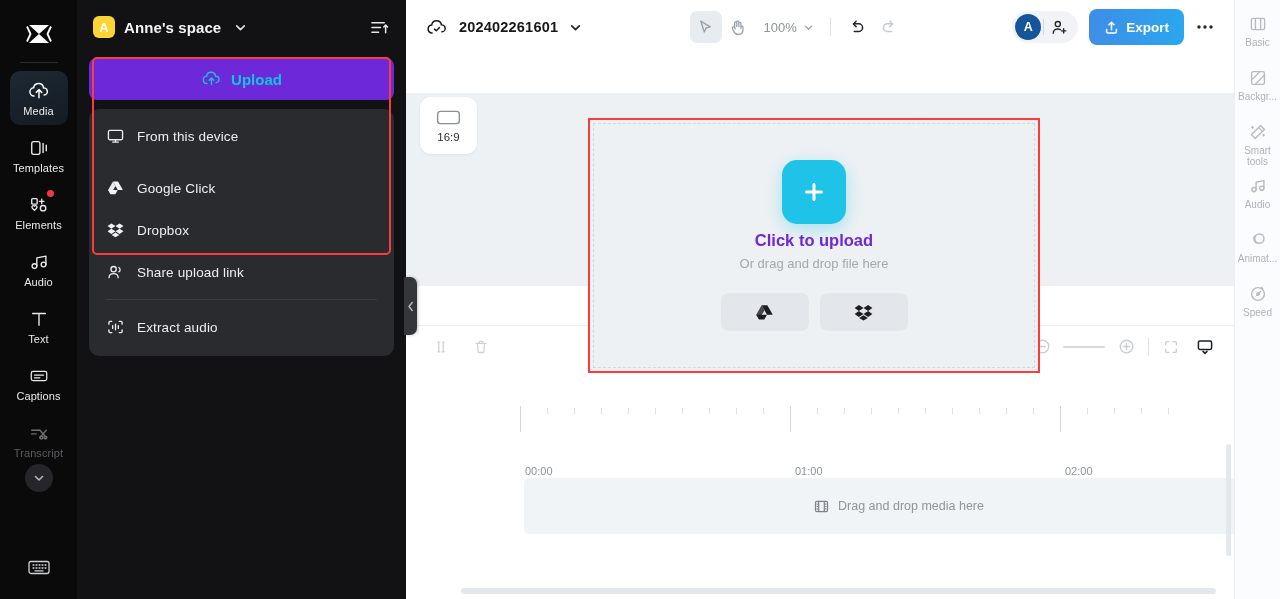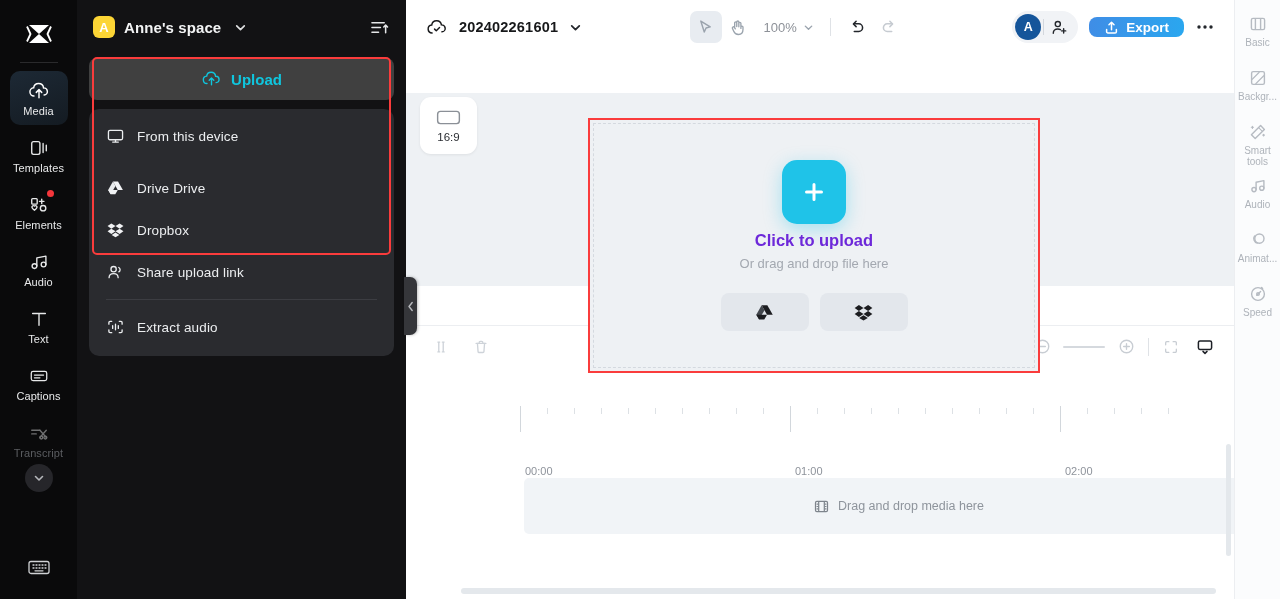--- a/index.html
+++ b/index.html
@@ -88,21 +88,21 @@
     left: 92px; top: 57px; width: 299px; height: 198px;
     border: 2.5px solid #fa3c3c;
     border-radius: 5px;
     pointer-events: none;
     z-index: 30;
   }
 
   .upload-btn {
     margin: 4px 12px 0 12px;
     height: 42px; border-radius: 8px;
-    background: #404040;
+    background: #6d28d9;
     display: flex; align-items: center; justify-content: center; gap: 9px;
     cursor: pointer;
   }
   .upload-btn .u-lbl { font-size: 15px; font-weight: bold; color: #0fc6de; }
 
   .menu {
     margin: 9px 12px 0 12px;
     background: #2a2b2f;
     border-radius: 10px;
     padding: 6px 0 8px;
@@ -160,21 +160,21 @@
   .avatar {
     width: 26px; height: 26px; border-radius: 50%;
     background: #15559a; color: #fff;
     font-size: 12.5px; font-weight: bold;
     display: flex; align-items: center; justify-content: center;
     margin: 0 2px 0 3px;
   }
   .acct-div { width: 1px; height: 16px; background: #d3d7dd; }
   .invite-btn { width: 30px; height: 30px; display: flex; align-items: center; justify-content: center; cursor: pointer; }
   .export-btn {
-    height: 20px; border-radius: 8px;
+    height: 36px; border-radius: 8px;
     background: linear-gradient(95deg,#3f8de6 0%,#2aa7ef 100%);
     display: flex; align-items: center; gap: 7px;
     padding: 0 15px; cursor: pointer;
   }
   .export-btn span { font-size: 13.5px; font-weight: bold; color: #fff; }
   .more-btn { width: 30px; height: 30px; display: flex; align-items: center; justify-content: center; margin-left: 6px; cursor: pointer; }
 
   
   .canvas-area {
     flex: 1; background: #eef1f4;
@@ -432,21 +432,21 @@
       </div>
 
       <div class="menu-item" style="margin-top:10px;">
         <span class="m-ico">
           <svg width="17" height="16" viewBox="0 0 18 16">
             <path d="M6.3 1.2h5.4l5.1 8.9h-5.4z" fill="#f1f2f4"></path>
             <path d="M6.3 1.2L1.2 10.1l2.7 4.6 5.1-8.9z" fill="#e8eaec"></path>
             <path d="M1.2 10.1h10.2l-2.6 4.6H3.9z" fill="#f1f2f4"></path>
           </svg>
         </span>
-        <span class="m-lbl">Drive Drive</span>
+        <span class="m-lbl">Google Click</span>
       </div>
 
       <div class="menu-item">
         <span class="m-ico">
           <svg width="17" height="16" viewBox="0 0 18 16" fill="#f1f2f4">
             <path d="M4.6 1L0.6 3.8l4 2.8 4.4-2.8z"></path>
             <path d="M13.4 1l4 2.8-4 2.8L9 3.8z"></path>
             <path d="M0.6 9.4l4-2.8 4.4 2.8-4.4 2.8z"></path>
             <path d="M17.4 9.4l-4-2.8L9 9.4l4.4 2.8z"></path>
             <path d="M4.9 13.2L9 10.6l4.1 2.6L9 15.6z"></path>

